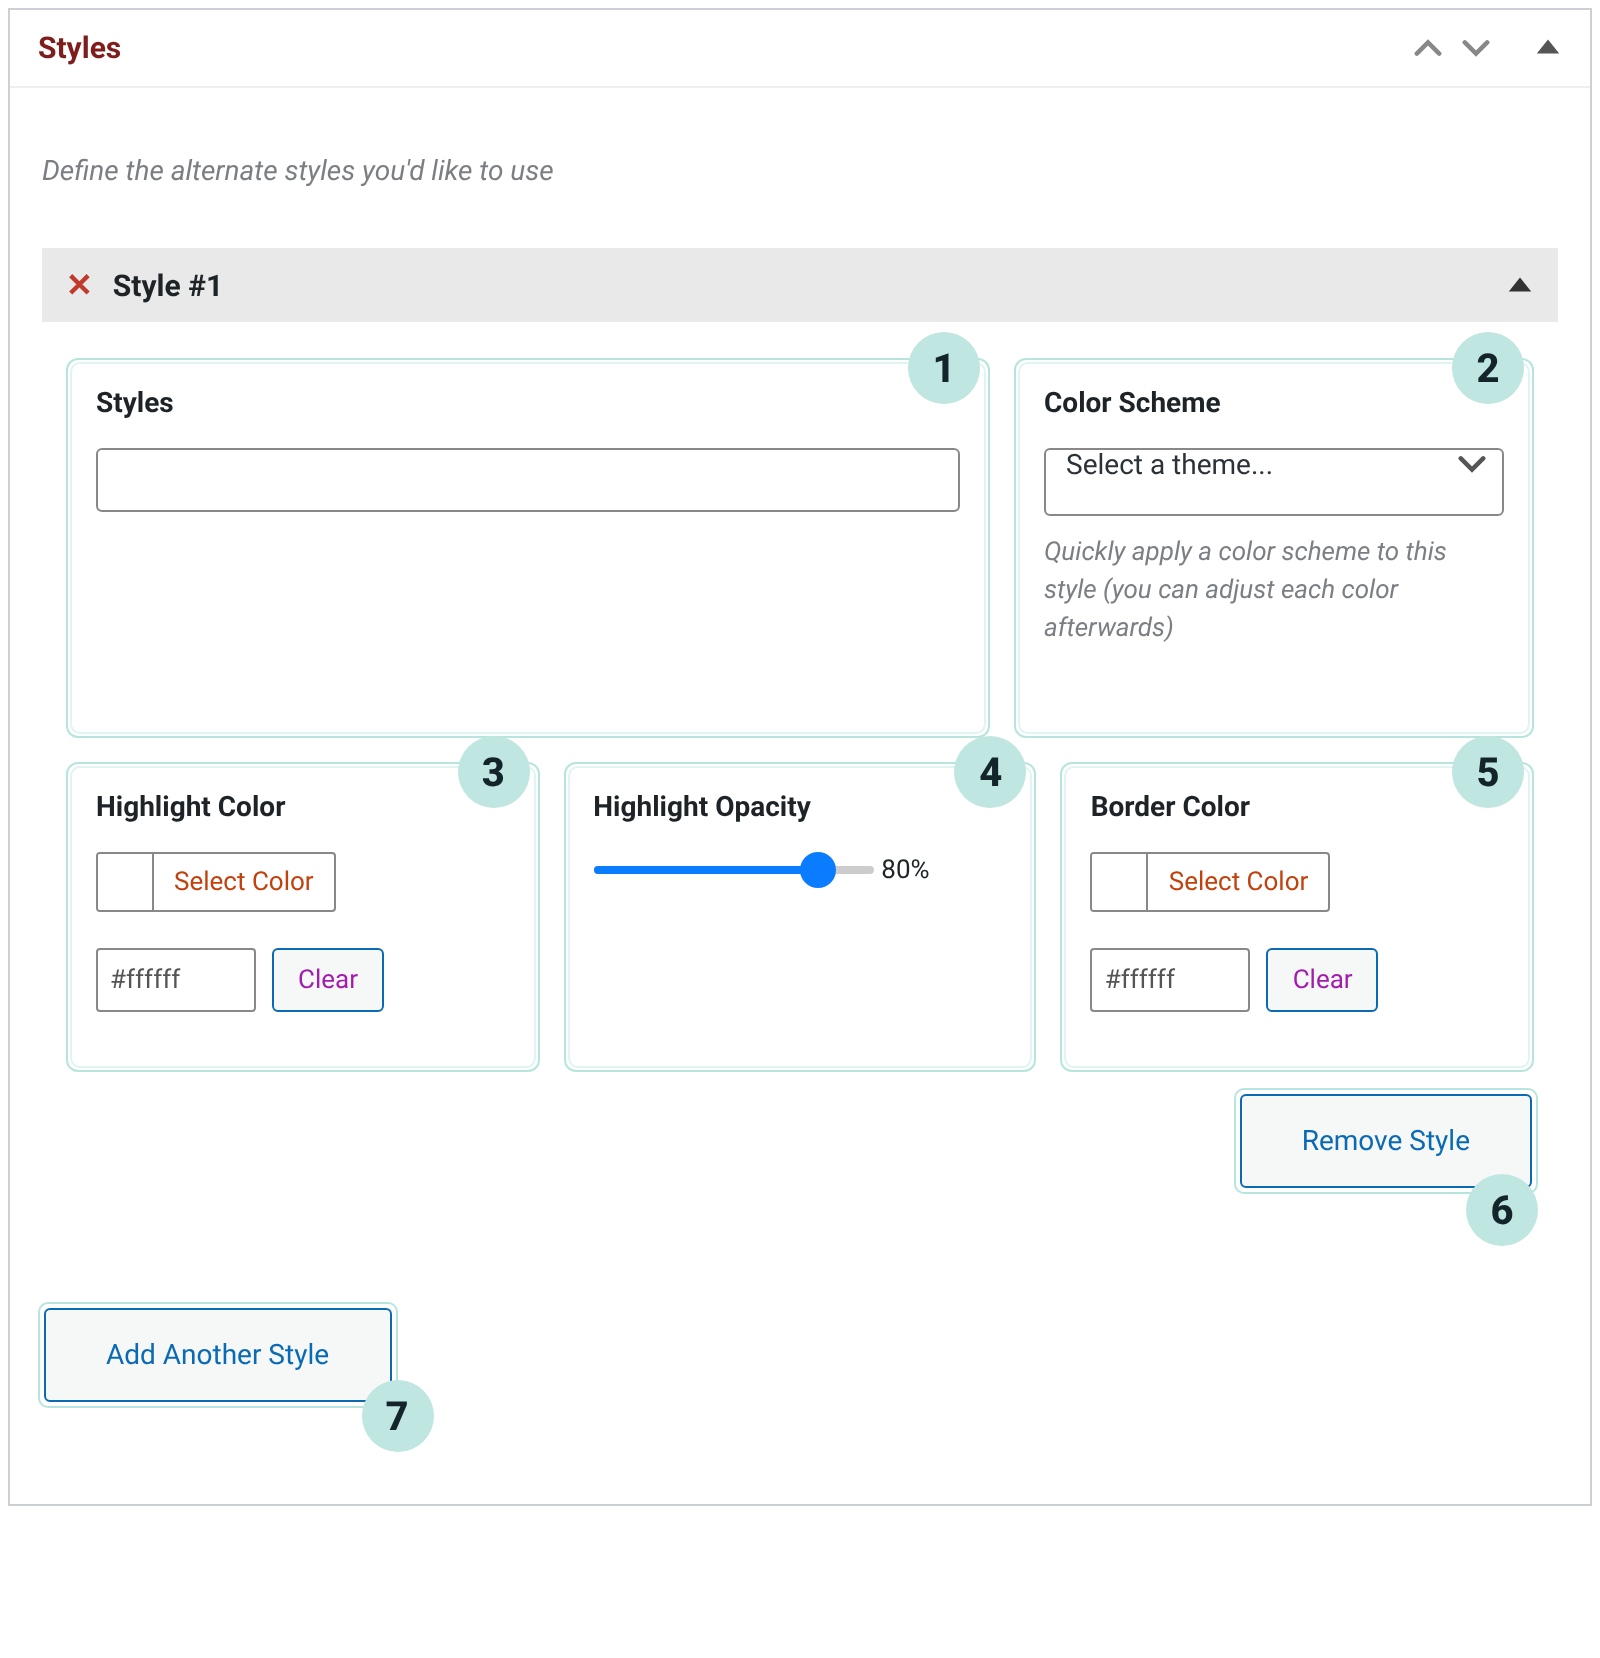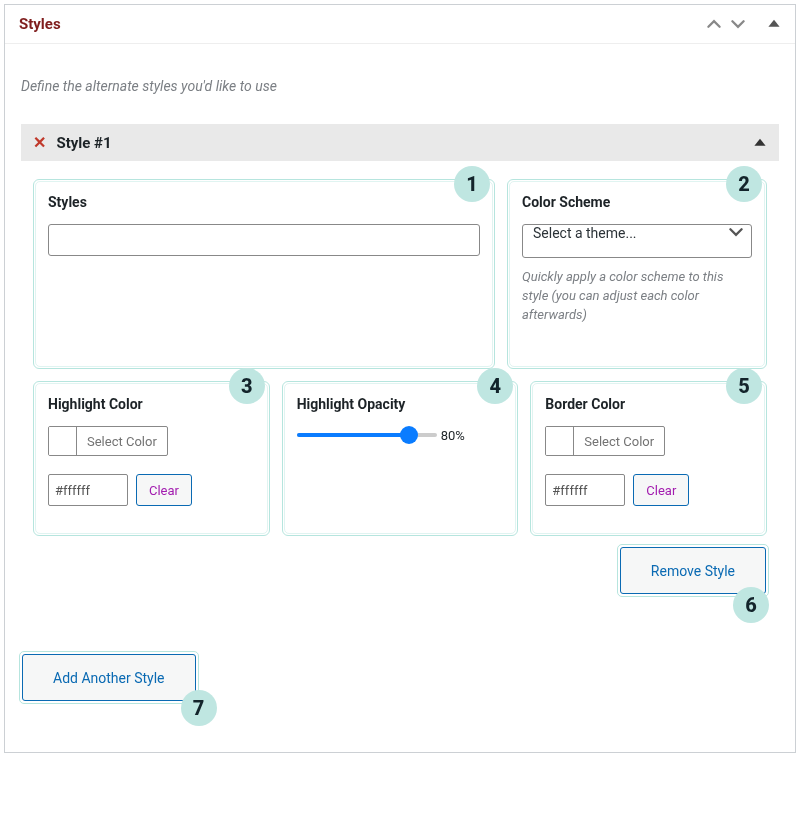--- a/index.html
+++ b/index.html
@@ -89,21 +89,21 @@
   }
   .select .chev-down { position:absolute; right:8px; }
   .hint { font-style:italic; color:#7b7f84; font-size:13px; margin-top:10px; line-height:1.45;}
   .colorpick {
     display:flex; align-items:center;
     border:1px solid #888; border-radius:2px;
     height:30px; width:fit-content;
     overflow:hidden;
   }
   .swatch { width:28px; height:100%; background:#fff; border-right:1px solid #888; }
-  .colorpick-label { padding:0 10px; font-size:13px; color:#737373;}
+  .colorpick-label { padding:0 10px; font-size:13px; color:#c2410c;}
   .hex-row { display:flex; gap:8px; margin-top:18px; align-items:center;}
   .hex-input {
     width:80px; height:32px; border:1px solid #888; border-radius:2px;
     font-size:13px; font-family:inherit; color:#555; padding:0 6px; background:#fff;
   }
   .btn-sm {
     height:32px; padding:0 12px;
     border:1px solid #0a6ab3; border-radius:3px;
     background:#f6f7f7;
     color:#a21caf; font-size:13px; display:flex; align-items:center;

